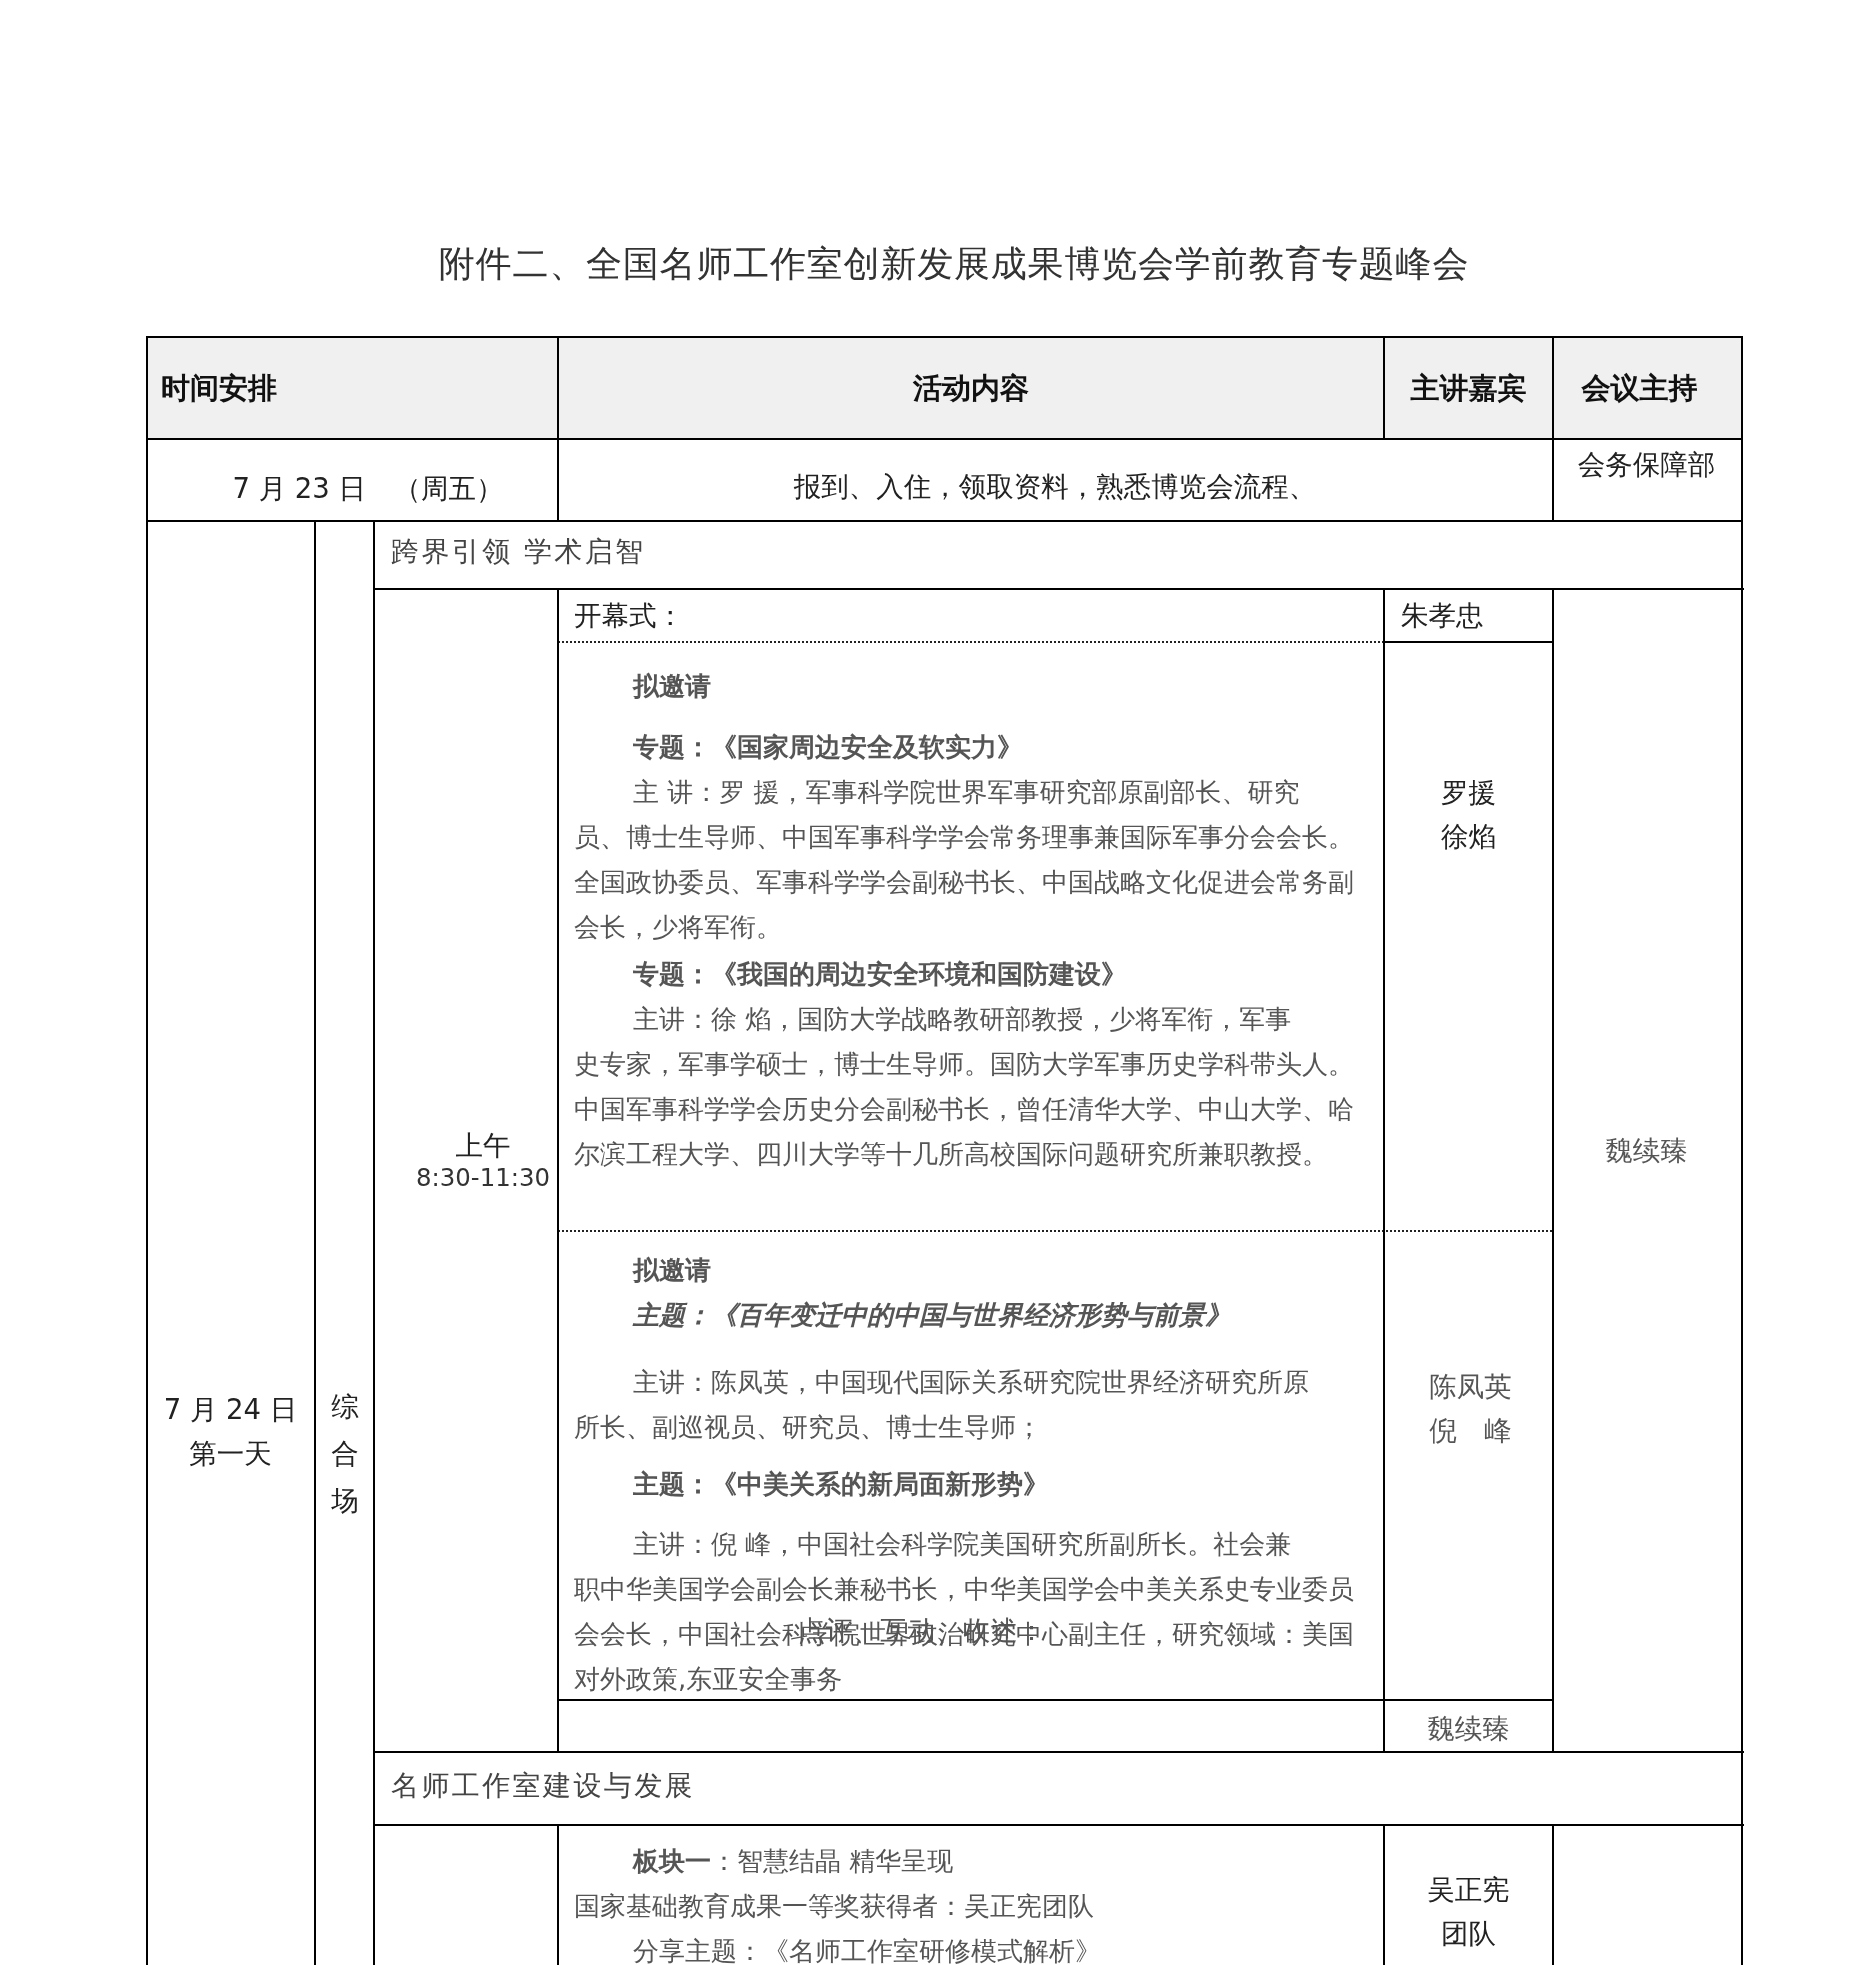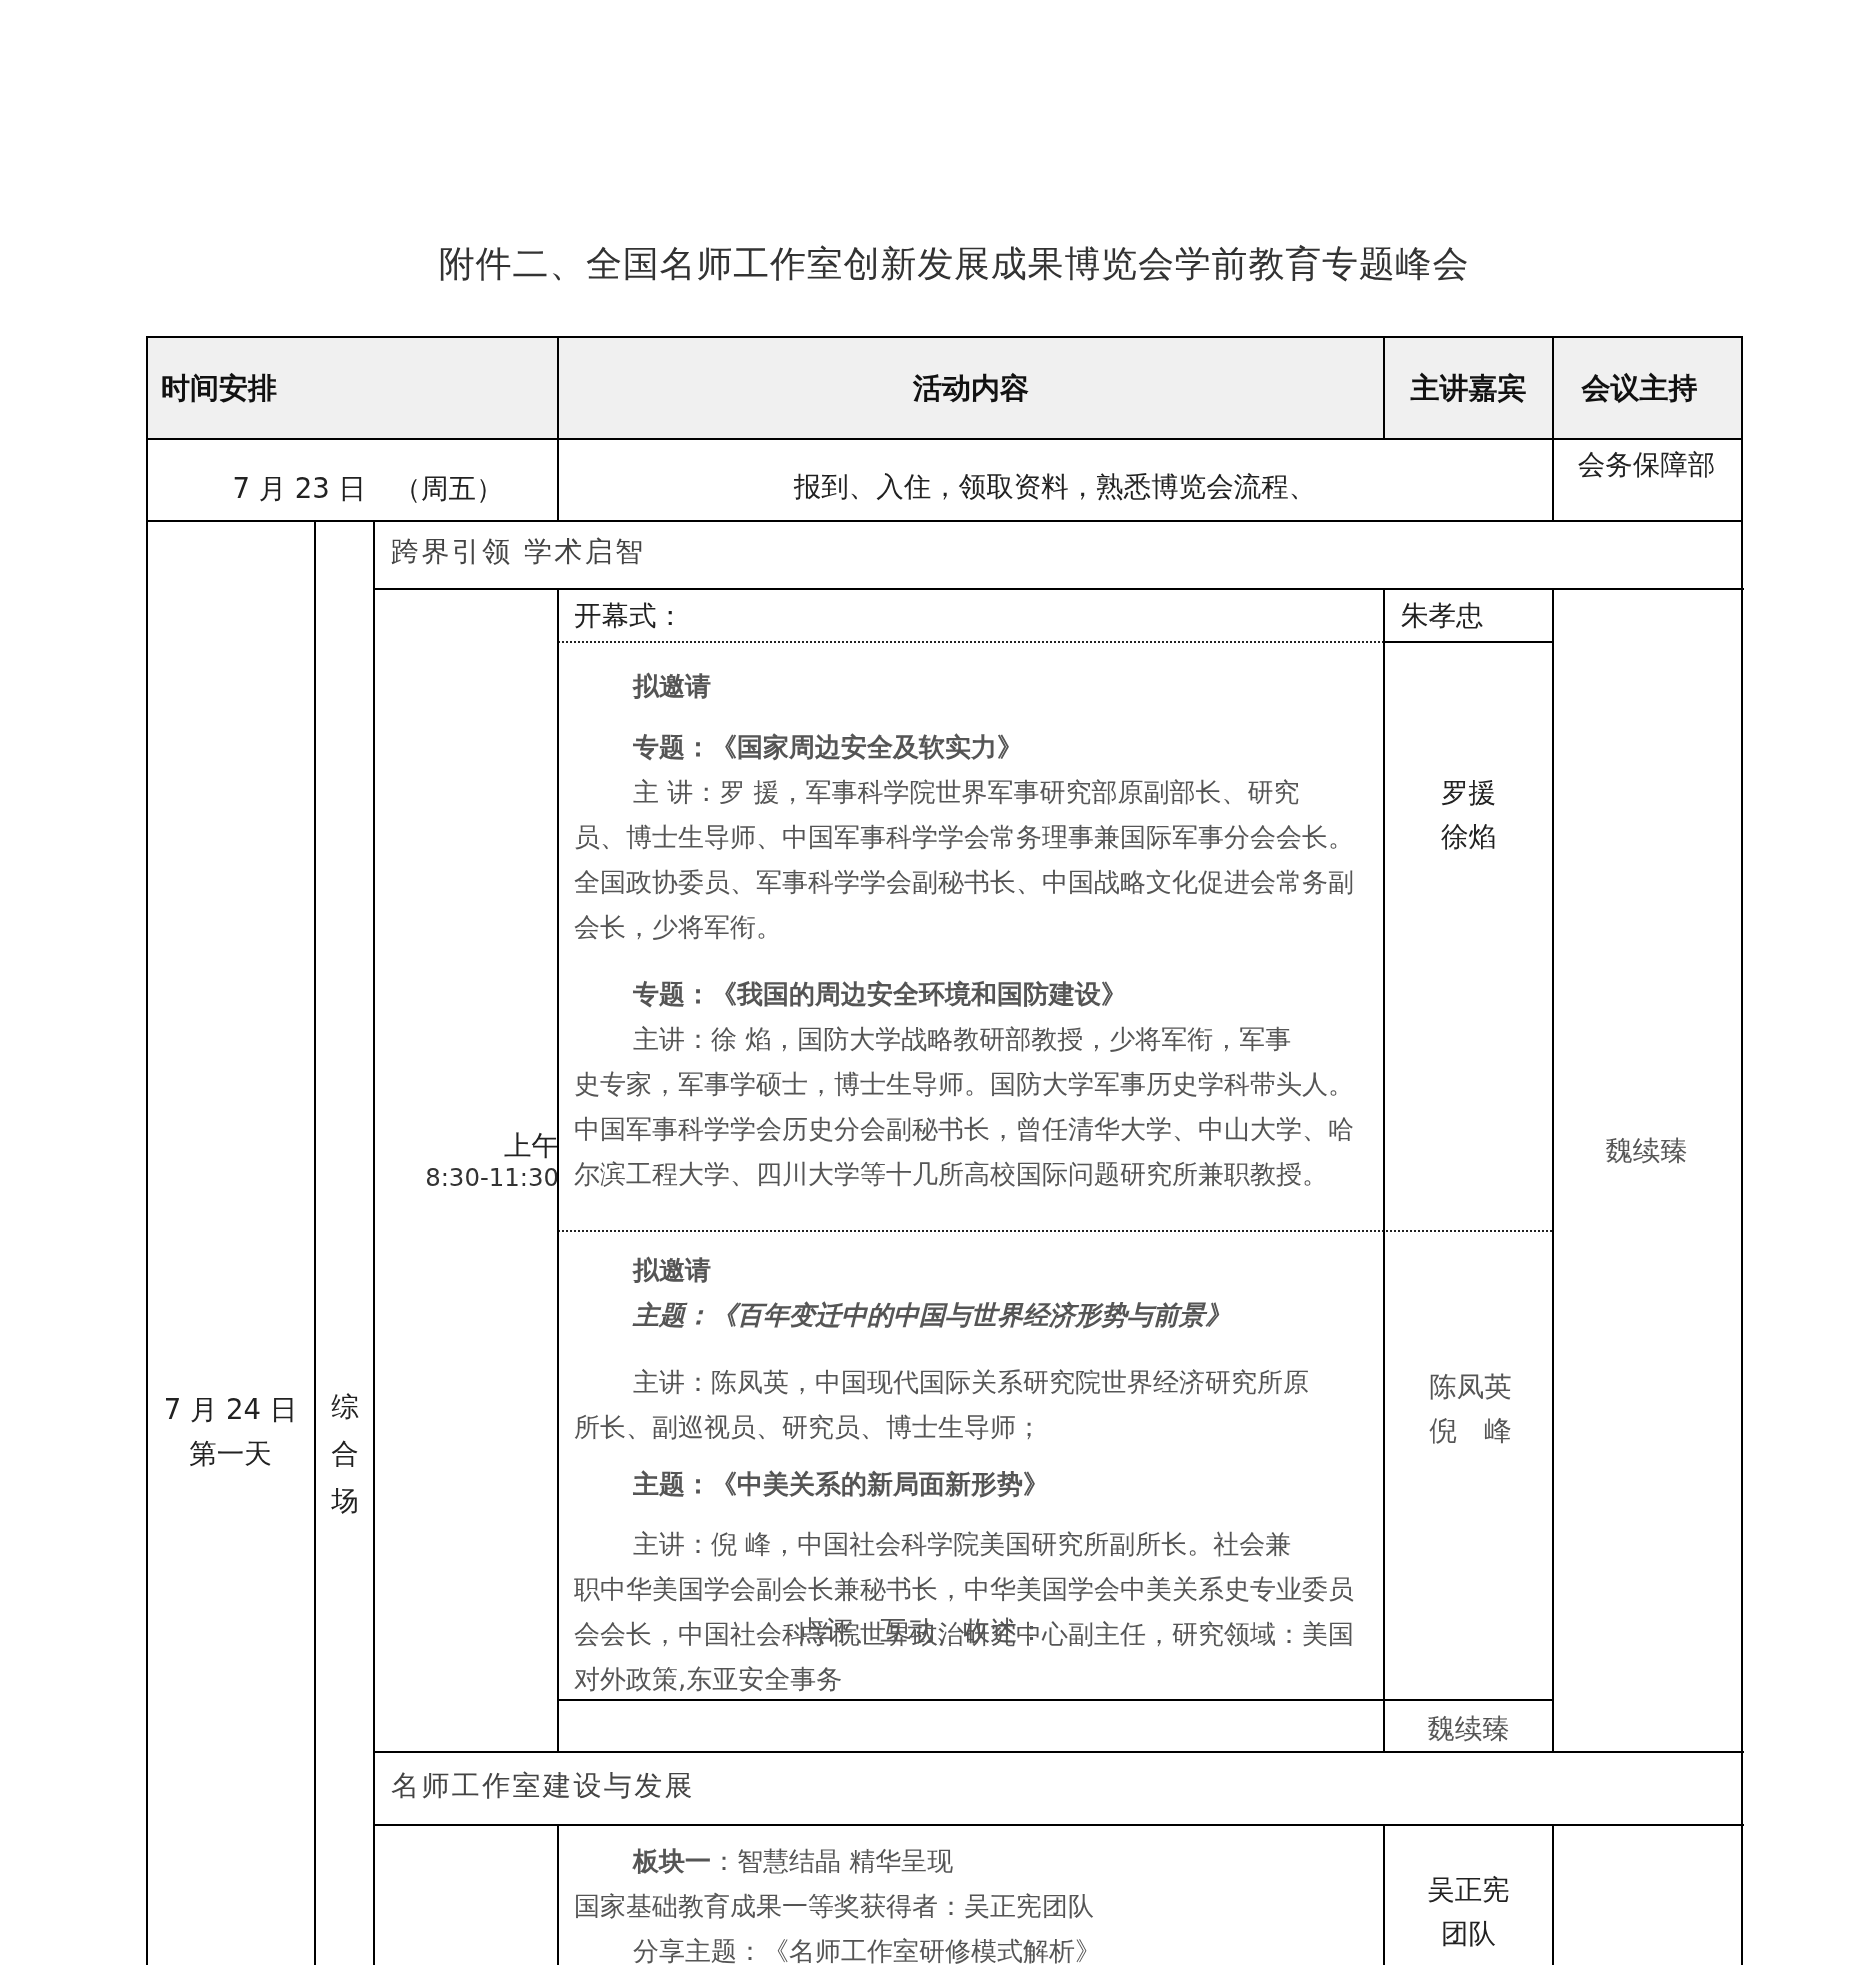--- a/index.html
+++ b/index.html
@@ -46,33 +46,33 @@
     <div>第一天</div>
   </div>
   <div class="abs cell-txt center dark" style="left:315px;width:60px;top:1383px;line-height:47px;">
     <div>综</div>
     <div>合</div>
     <div>场</div>
   </div>
 
   <div class="abs section" style="left:391px;top:533px;">跨界引领  学术启智</div>
 
-  <div class="abs center" style="left:375px;width:184px;top:1128px;text-align:right;">
+  <div class="abs center" style="left:391px;width:184px;top:1128px;">
     <div class="cell-txt dark" style="line-height:35px;">上午</div>
     <div class="small">8:30-11:30</div>
   </div>
 
   <div class="abs cell-txt dark" style="left:574px;top:593px;">开幕式：</div>
   <div class="abs cell-txt dark" style="left:1401px;top:593px;">朱孝忠</div>
 
   <div class="abs para" style="left:574px;width:802px;top:664px;">
     <p class="indent topic" style="margin-bottom:15.7px;">拟邀请</p>
     <p class="indent topic">专题：《国家周边安全及软实力》</p>
     <p class="indent">主 讲：罗 援，军事科学院世界军事研究部原副部长、研究</p>
-    <p style="margin-bottom:22px;">员、博士生导师、中国军事科学学会常务理事兼国际军事分会会长。全国政协委员、军事科学学会副秘书长、中国战略文化促进会常务副会长，少将军衔。</p>
+    <p style="margin-bottom:2px;">员、博士生导师、中国军事科学学会常务理事兼国际军事分会会长。全国政协委员、军事科学学会副秘书长、中国战略文化促进会常务副会长，少将军衔。</p>
     <p class="indent topic">专题：《我国的周边安全环境和国防建设》</p>
     <p class="indent">主讲：徐 焰，国防大学战略教研部教授，少将军衔，军事</p>
     <p>史专家，军事学硕士，博士生导师。国防大学军事历史学科带头人。中国军事科学学会历史分会副秘书长，曾任清华大学、中山大学、哈尔滨工程大学、四川大学等十几所高校国际问题研究所兼职教授。</p>
   </div>
   <div class="abs cell-txt center dark" style="left:1384px;width:169px;top:770px;">
     <div>罗援</div>
     <div>徐焰</div>
   </div>
 
   <div class="abs cell-txt center" style="left:1552px;width:189px;top:1128px;color:#555;">魏续臻</div>

